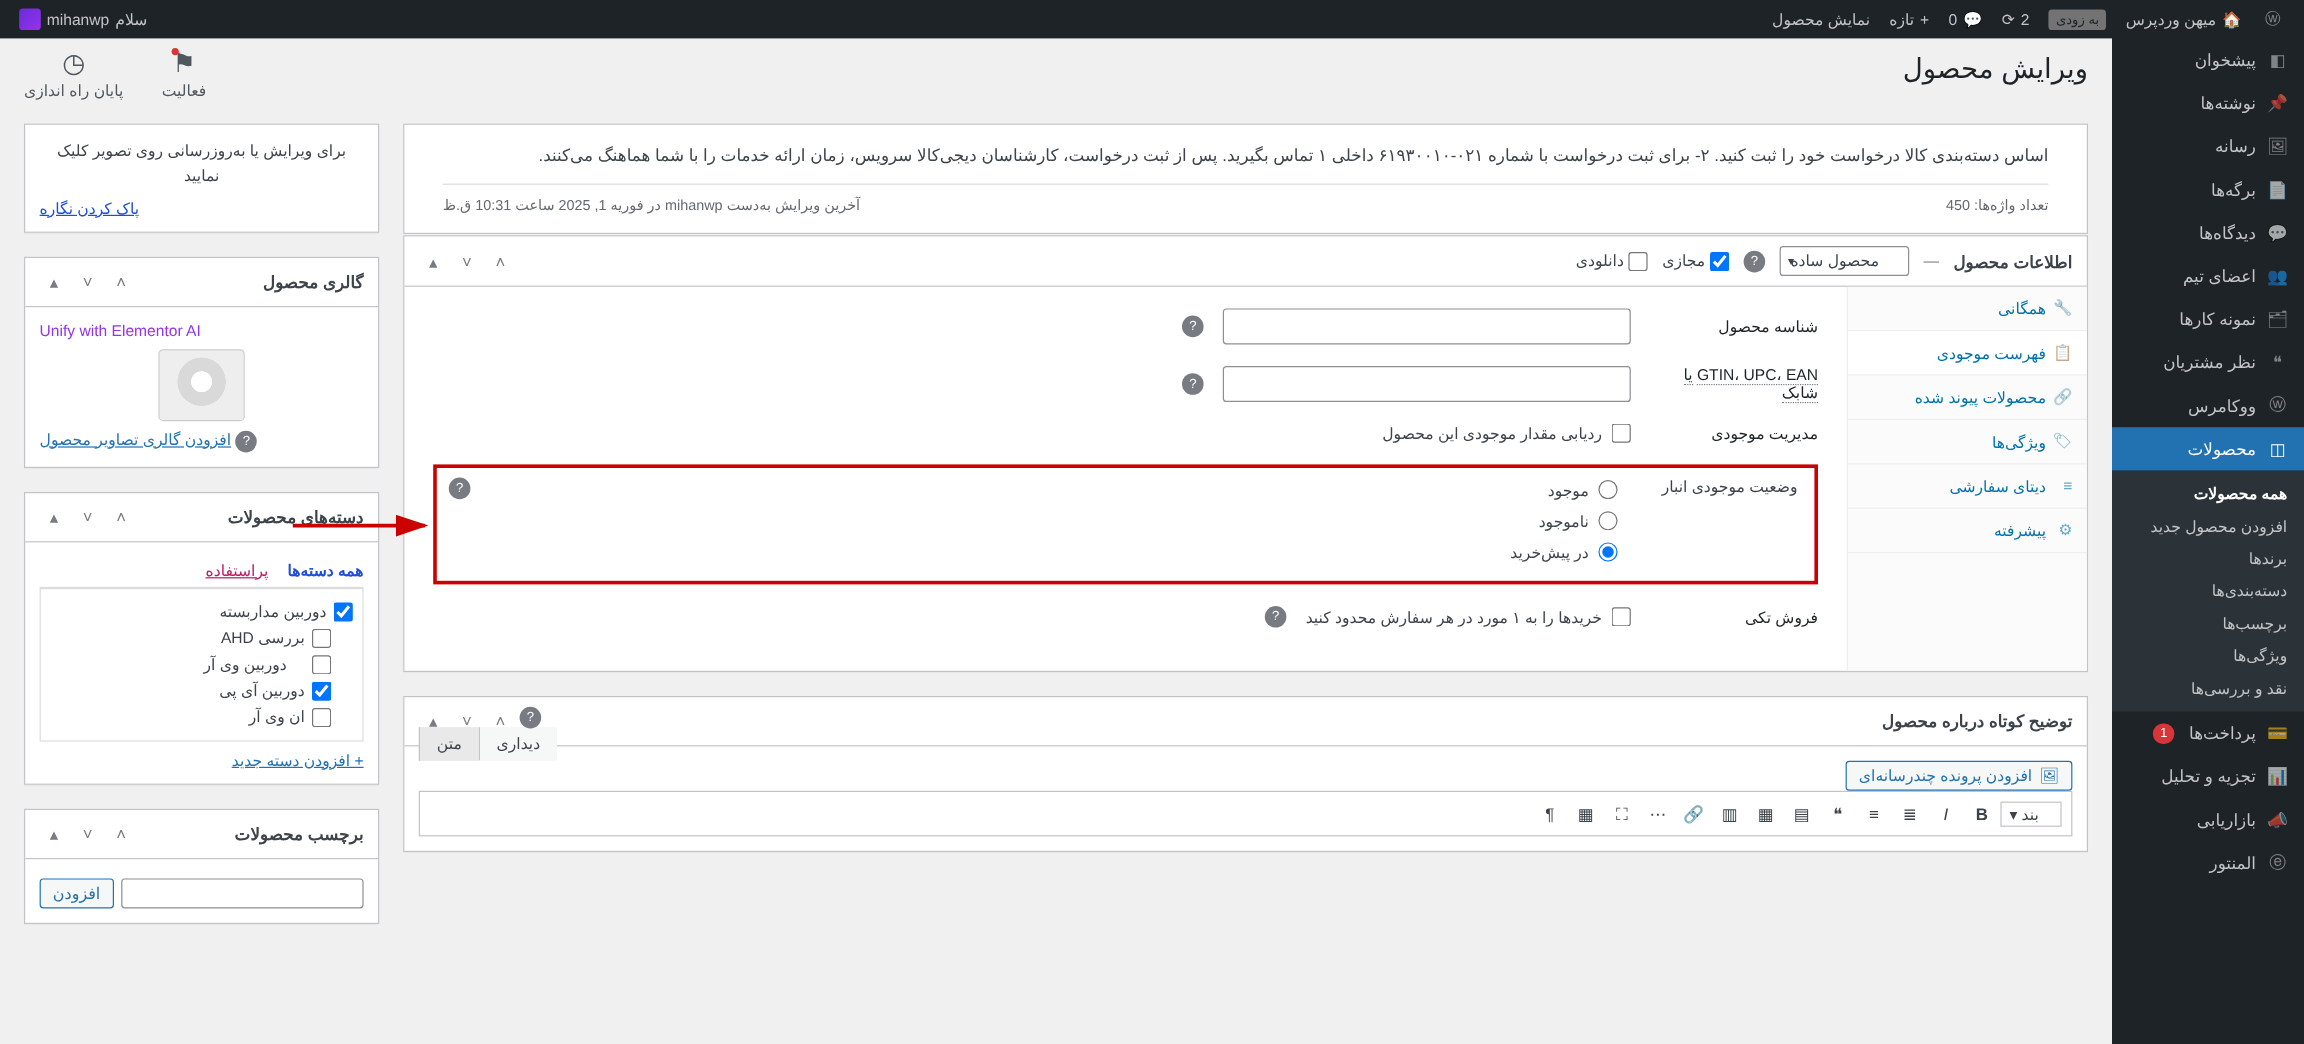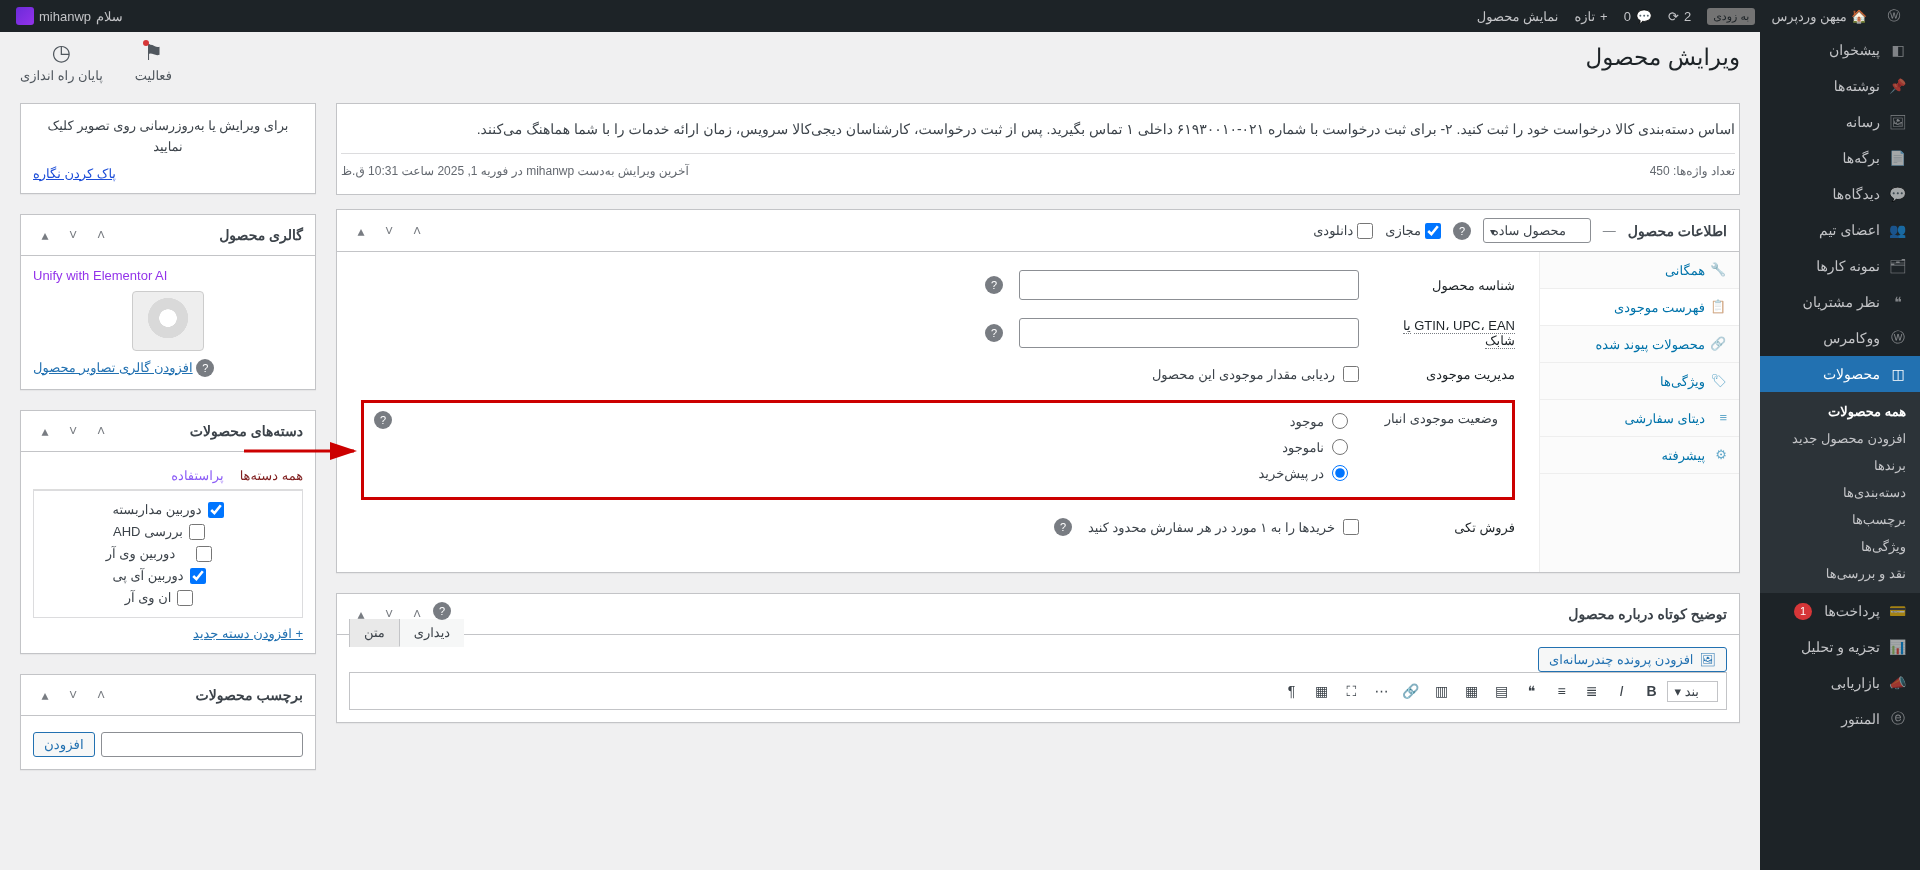--- a/index.html
+++ b/index.html
@@ -38,21 +38,21 @@
 .col-side { width: 296px; }
 
 .postbox { background: #fff; border: 1px solid #c3c4c7; box-shadow: 0 1px 1px rgba(0,0,0,0.04); margin-bottom: 20px; }
 .postbox-header { display: flex; align-items: center; justify-content: space-between; padding: 8px 12px; border-bottom: 1px solid #c3c4c7; }
 .postbox-header h2 { font-size: 14px; font-weight: 600; }
 .postbox-header-actions { display: flex; gap: 4px; }
 .handle-btn { width: 24px; height: 24px; border: none; background: none; cursor: pointer; color: #787c82; font-size: 14px; }
 .postbox-body { padding: 12px; }
 
 
-.desc-box { background: #fff; border: 1px solid #c3c4c7; padding: 12px 4px; font-size: 14px; line-height: 1.9; margin-bottom: 14px; }
+.desc-box { background: #fff; border: 1px solid #c3c4c7; padding: 12px 32px; font-size: 14px; line-height: 1.9; margin-bottom: 1px; }
 .desc-footer { display: flex; justify-content: space-between; font-size: 12px; color: #646970; border-top: 1px solid #dcdcde; padding-top: 6px; margin-top: 10px; }
 
 
 .product-data-header { display: flex; align-items: center; gap: 12px; padding: 8px 12px; border-bottom: 1px solid #c3c4c7; }
 .pd-title { font-size: 14px; font-weight: 600; }
 .pd-dash { color: #787c82; }
 .pd-select { border: 1px solid #8c8f94; border-radius: 3px; padding: 4px 24px 4px 8px; font-size: 13px; position: relative; display: inline-flex; align-items: center; background: #fff; }
 .pd-select .caret { position: absolute; left: 6px; top: 50%; transform: translateY(-50%); font-size: 10px; }
 .pd-check { display: flex; align-items: center; gap: 4px; font-size: 13px; }
 
@@ -86,24 +86,24 @@
 .toolbar { display: flex; align-items: center; gap: 2px; padding: 4px; border: 1px solid #c3c4c7; background: #fff; }
 .tbtn { width: 28px; height: 28px; border: none; background: none; cursor: pointer; font-size: 14px; color: #3c434a; display: inline-flex; align-items: center; justify-content: center; }
 .format-select { border: 1px solid #c3c4c7; padding: 2px 18px 2px 6px; font-size: 13px; margin-right: 4px; }
 
 
 .side-link { color: #2271b1; text-decoration: underline; cursor: pointer; font-size: 13px; }
 .side-link.danger { color: #1d4ed8; }
 .gallery-img { width: 72px; height: 60px; background: radial-gradient(circle at 50% 45%, #fff 18%, #d9d9d9 19% 42%, #eee 43%); border: 1px solid #ccc; margin: 8px auto; display: block; border-radius: 4px; }
 .cat-tabs { display: flex; gap: 16px; border-bottom: 1px solid #ddd; padding: 4px 0 6px; font-size: 13px; }
 .cat-tabs span { cursor: pointer; }
-.cat-tabs .ct-active { font-weight: 400; color: #7f1d1d; }
-.cat-tabs .ct-link { color: #8b5cf6; }
+.cat-tabs .ct-active { font-weight: 700; color: #1d4ed8; }
+.cat-tabs .ct-link { color: #be185d; text-decoration: underline; }
 .cat-list { border: 1px solid #dcdcde; padding: 8px; max-height: 130px; overflow: auto; }
-.cat-item { display: flex; align-items: center; gap: 6px; padding: 3px 0; font-size: 13px; justify-content: center; }
+.cat-item { display: flex; align-items: center; gap: 6px; padding: 3px 0; font-size: 13px; }
 .add-cat { color: #2271b1; text-decoration: underline; font-size: 13px; margin-top: 8px; display: inline-block; cursor: pointer; }
 .tag-input-row { display: flex; gap: 6px; margin-top: 4px; }
 .tag-input { flex: 1; border: 1px solid #8c8f94; border-radius: 3px; padding: 4px; }
 .tag-btn { border: 1px solid #2271b1; background: #f6f7f7; color: #2271b1; padding: 4px 10px; border-radius: 3px; cursor: pointer; }
 .side-thumb-note { font-size: 13px; text-align: center; color: #3c434a; line-height: 1.6; }
 </style>
 </head>
 <body>
 
 <div class="adminbar">

